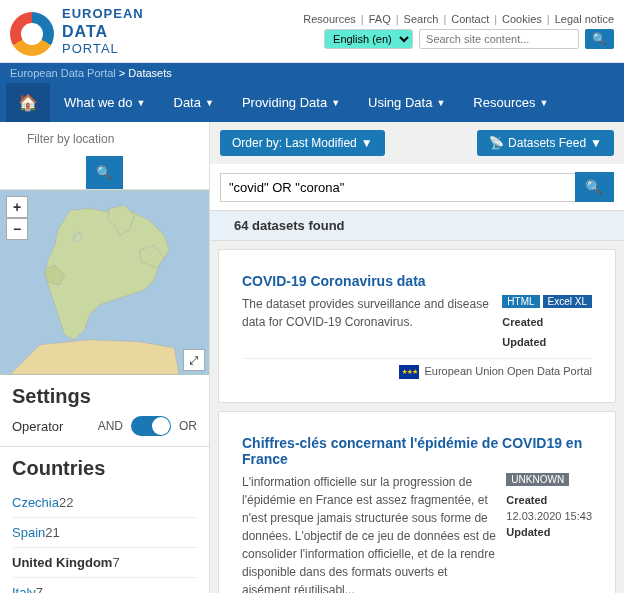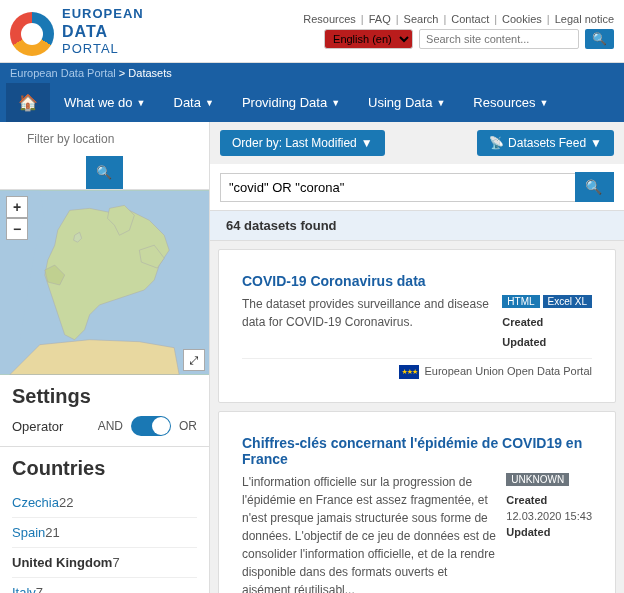--- a/index.html
+++ b/index.html
@@ -30,21 +30,21 @@
     .logo-text .line1 { font-weight: bold; font-size: 13px; color: #1a5fa3; letter-spacing: 1px; }
     .logo-text .line2 { font-weight: bold; font-size: 16px; color: #1a5fa3; letter-spacing: 1px; }
     .logo-text .line3 { font-size: 13px; color: #1a5fa3; letter-spacing: 1px; }
 
     .top-right { display: flex; flex-direction: column; align-items: flex-end; gap: 4px; }
     .top-links { font-size: 11px; color: #555; display: flex; gap: 5px; }
     .top-links a { color: #555; text-decoration: none; }
     .top-links span { color: #999; }
     .top-search-row { display: flex; align-items: center; gap: 6px; }
     .lang-select {
-      border: 1px solid #ccc; padding: 2px 4px; font-size: 11px; background: #b91c1c; border-radius: 3px;
+      border: 1px solid #ccc; padding: 2px 4px; font-size: 11px; background: #5eead4; border-radius: 3px;
     }
     .top-search-input {
       border: 1px solid #ccc; padding: 3px 6px; font-size: 11px; width: 160px; border-radius: 2px;
     }
     .top-search-btn {
       background: #1a78b4; border: none; color: #fff; padding: 3px 7px; cursor: pointer; border-radius: 2px; font-size: 12px;
     }
 
     
     .breadcrumb {
@@ -154,21 +154,21 @@
     }
     .search-main-input {
       flex: 1; border: 1px solid #ccc; border-right: none; padding: 6px 8px; font-size: 13px; outline: none;
     }
     .search-main-btn {
       background: #1a78b4; border: 1px solid #1a78b4; color: #fff; padding: 6px 10px; cursor: pointer; font-size: 14px;
     }
 
     
     .results-count {
-      background: #e8f0f8; padding: 7px 16px; font-size: 13px; color: #333; font-weight: bold;
+      background: #e8f0f8; padding: 7px 24px; font-size: 13px; color: #333; font-weight: bold;
       border-bottom: 1px solid #ddd;
     }
 
     
     .dataset-card {
       background: #fff; margin: 8px; padding: 23px; border: 1px solid #ddd; border-radius: 2px;
     }
     .dataset-title { font-size: 14px; font-weight: bold; color: #1a5fa3; margin-bottom: 6px; }
     .dataset-body { display: flex; gap: 10px; }
     .dataset-desc { flex: 1; font-size: 12px; color: #555; line-height: 1.5; }

